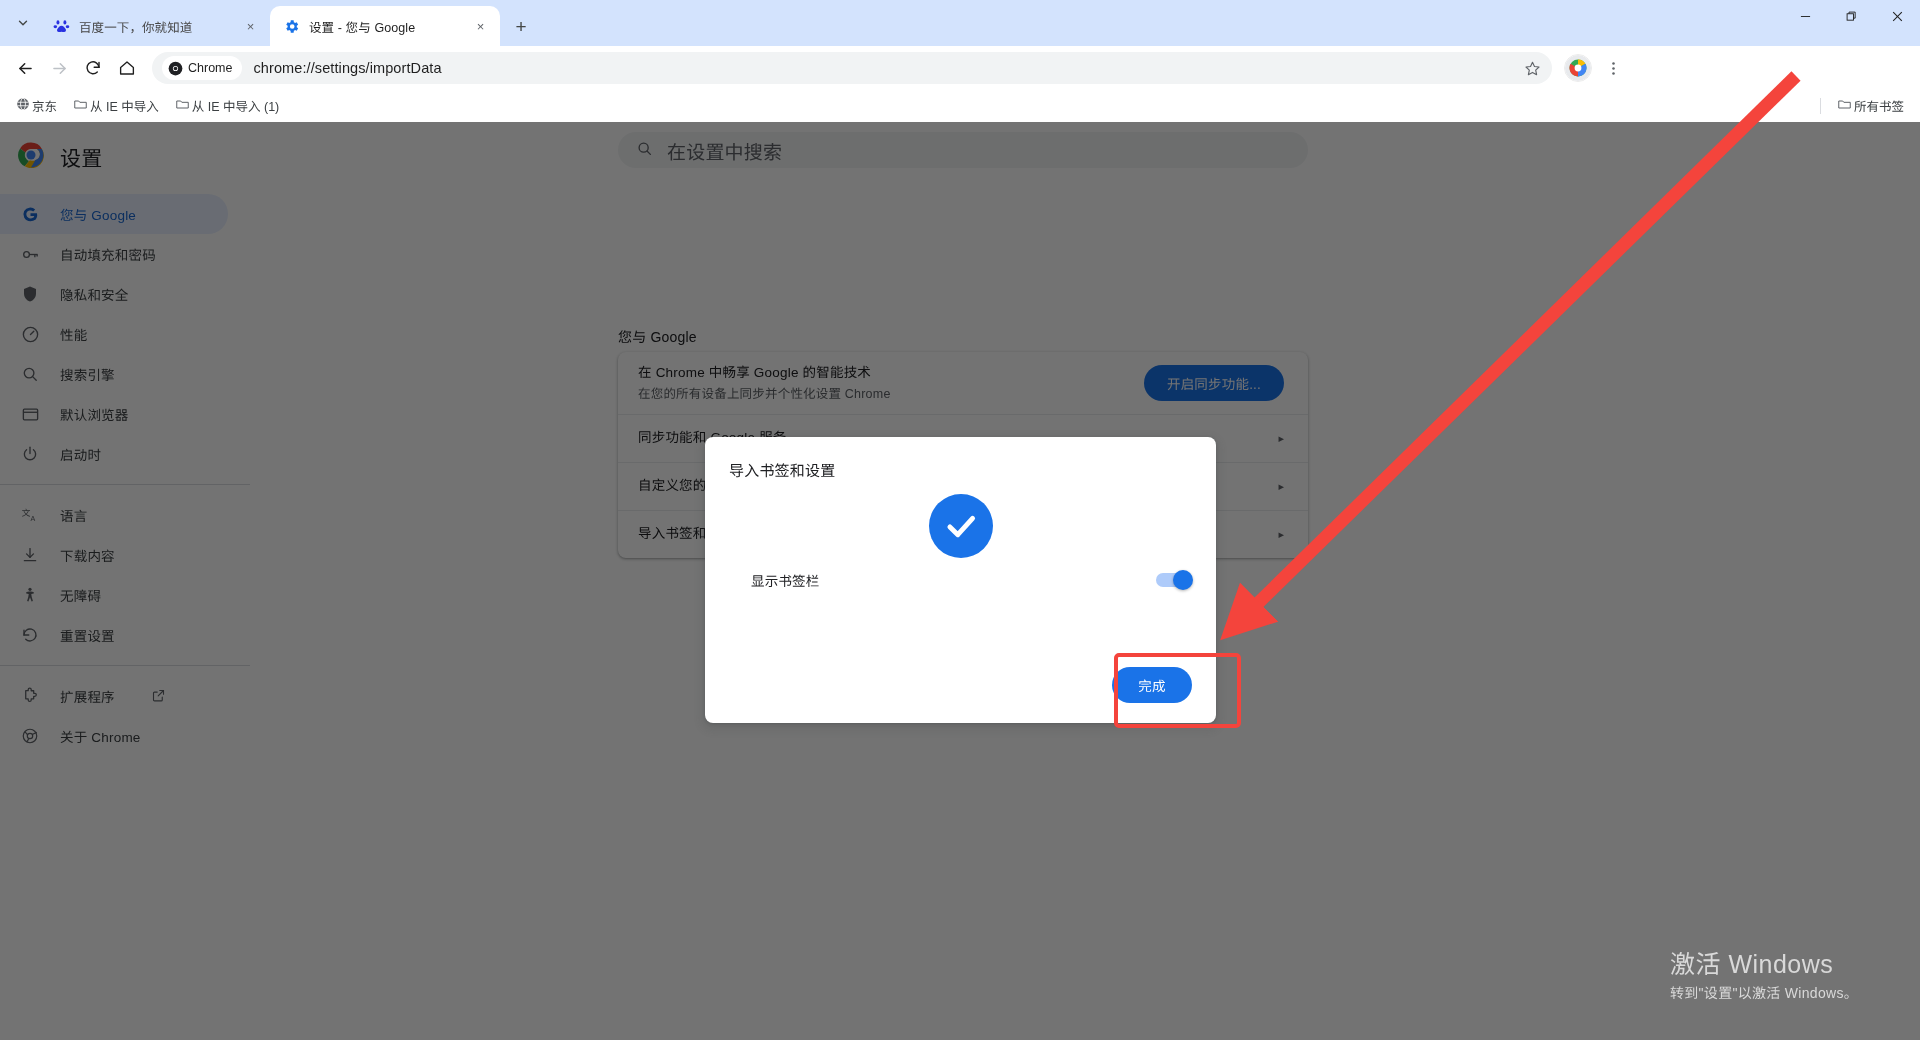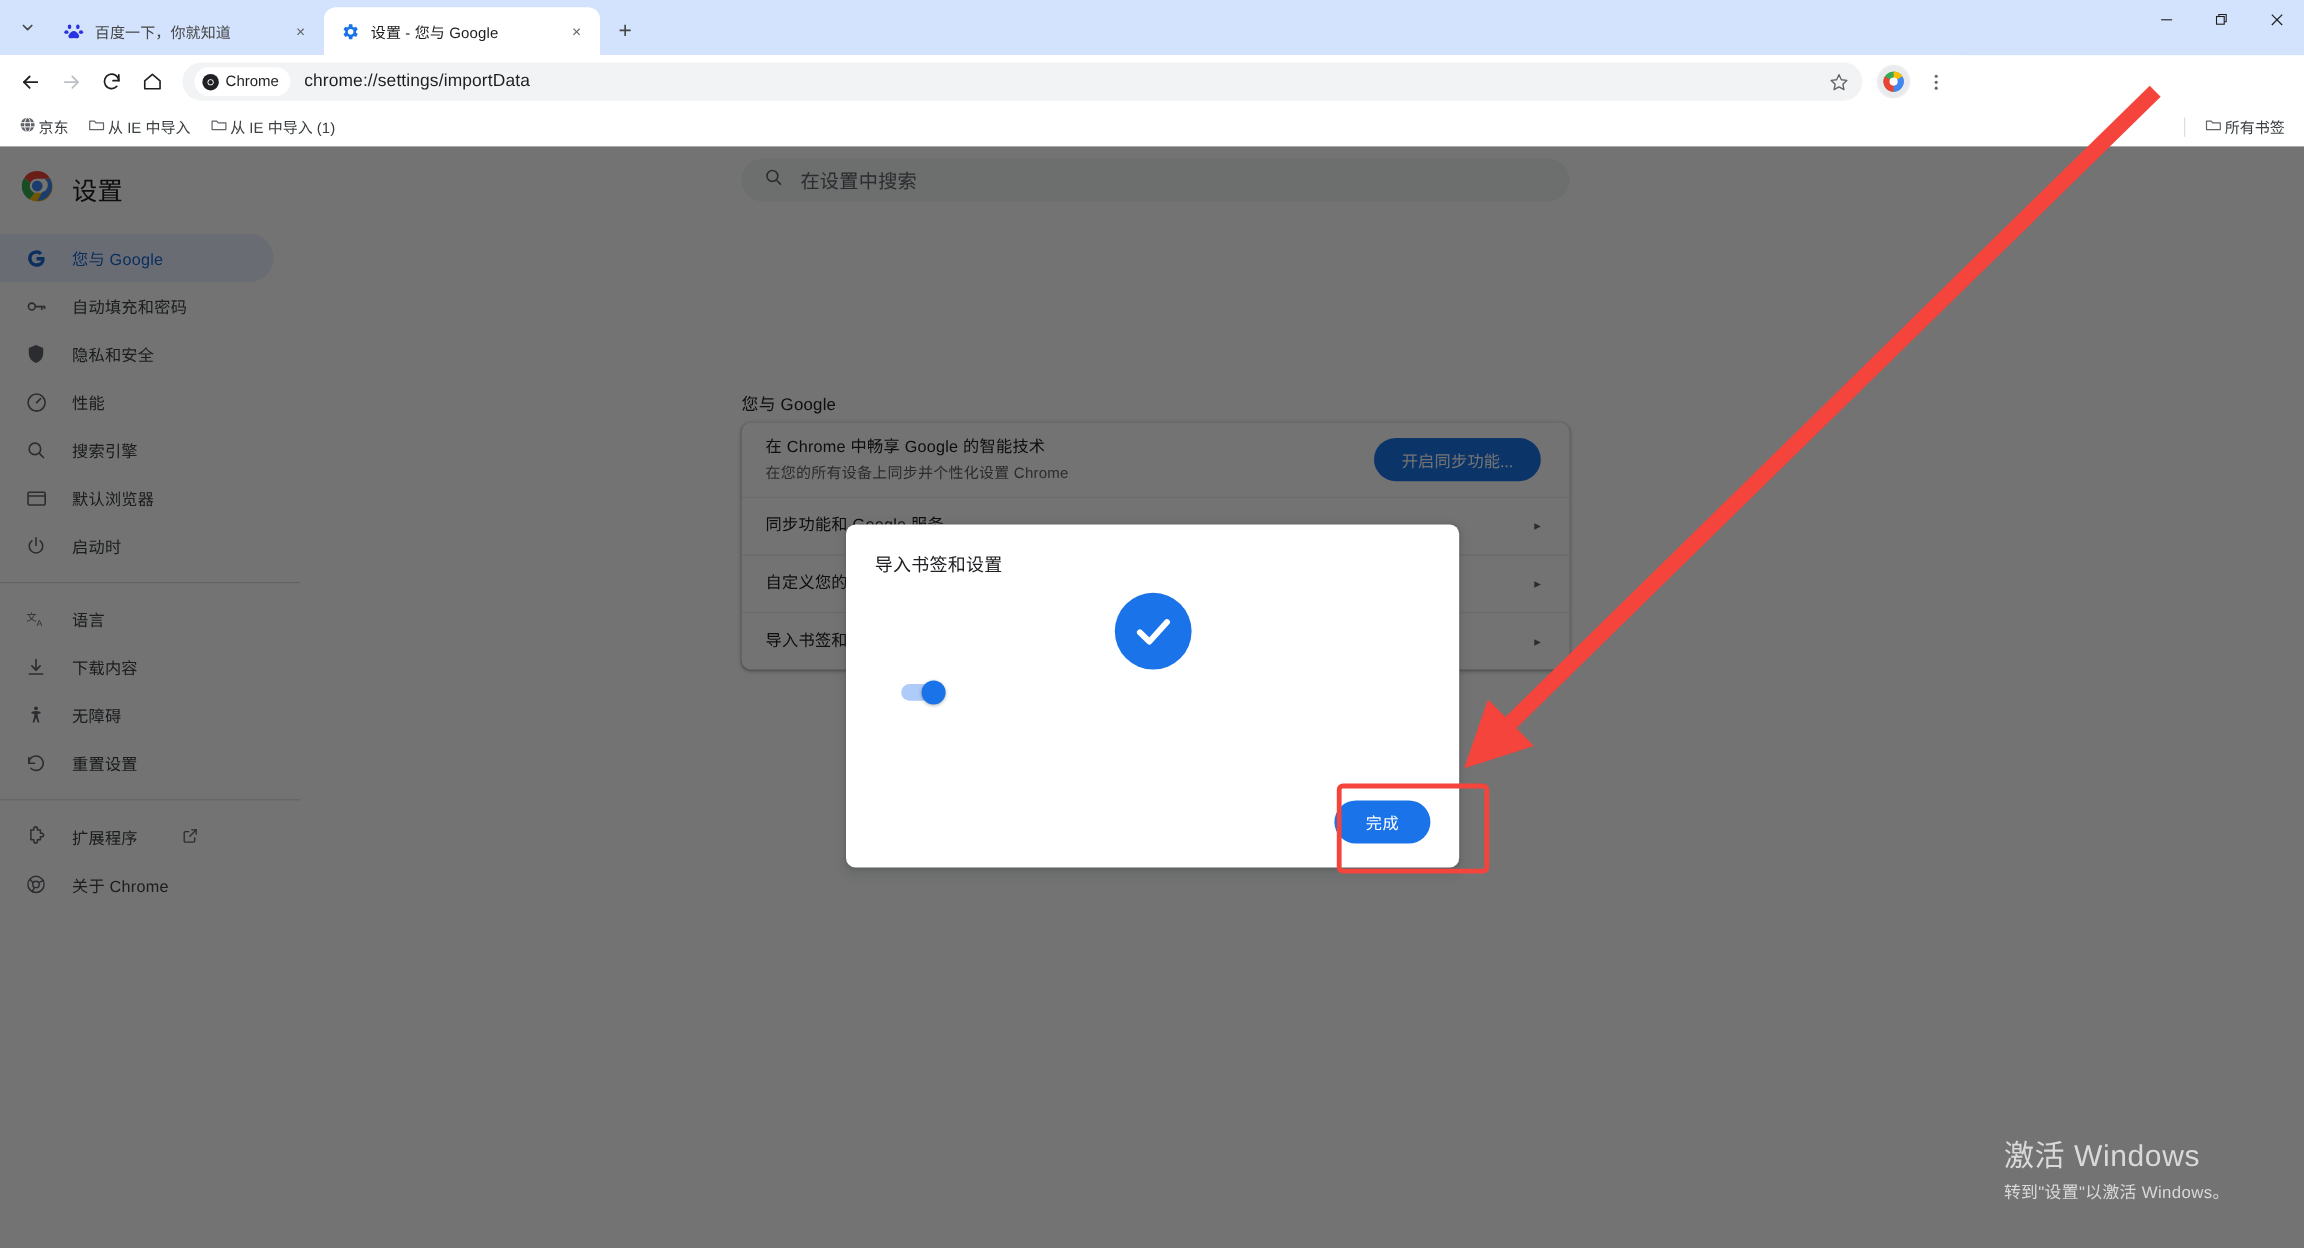--- a/index.html
+++ b/index.html
@@ -126,21 +126,21 @@
   .nav-label { flex:0 0 auto; }
   .nav-divider { height:1px; background:#dadce0; margin:10px 0 10px 0; }
   .ext-ico { margin-left:16px; width:16px; height:16px; color:#5f6368; }
 
   .content { position:absolute; left:250px; top:0; right:0; height:918px; }
   .searchbar {
     position:absolute; left:368px; top:10px; width:690px; height:36px;
     background:#f1f3f4; border-radius:18px; display:flex; align-items:center;
     padding-left:18px; gap:14px; cursor:text;
   }
-  .searchbar .ph { font-size:16px; color:#5f6368; letter-spacing:.2px; }
+  .searchbar .ph { font-size:19px; color:#5f6368; letter-spacing:.2px; }
 
   .section-title {
     position:absolute; left:368px; top:204px;
     font-size:14px; color:#202124; letter-spacing:.2px;
   }
   .card {
     position:absolute; left:368px; top:230px; width:690px;
     background:#ffffff; border-radius:8px;
     box-shadow:0 1px 2px rgba(60,64,67,.3), 0 1px 3px 1px rgba(60,64,67,.15);
     overflow:hidden;
@@ -150,21 +150,21 @@
     padding:0 24px 0 20px; cursor:pointer; position:relative;
   }
   .card-row + .card-row { border-top:1px solid #e8eaed; }
   .row-texts { flex:1 1 auto; padding:10px 0; }
   .row-title { font-size:13.5px; color:#202124; line-height:1.6; letter-spacing:.2px; }
   .row-sub { font-size:12.5px; color:#5f6368; line-height:1.6; letter-spacing:.2px; }
   .row-chevron { color:#5f6368; font-size:11px; flex:0 0 auto; }
   .btn-filled {
     background:#1a73e8; color:#ffffff; border:none; border-radius:18px;
     height:36px; padding:0 23px; font-size:13.5px; cursor:pointer;
-    font-family:Liberation Serif, serif; letter-spacing:.2px; white-space:nowrap;
+    font-family:Liberation Sans, sans-serif; letter-spacing:.2px; white-space:nowrap;
   }
 
   
   .scrim {
     position:absolute; left:0; top:122px; width:1920px; height:918px;
     background:rgba(0,0,0,.55); z-index:50;
   }
   .dialog {
     position:absolute; left:705px; top:437px; width:511px; height:286px;
     background:#ffffff; border-radius:8px; z-index:60;
@@ -600,20 +600,21 @@
     <div class="success-wrap">
       <div class="success-circle">
         <svg width="38" height="38" viewBox="0 0 24 24" fill="none" stroke="#ffffff" stroke-width="3.1" stroke-linecap="round" stroke-linejoin="round">
             <polyline points="5,12.6 10,17.5 19.3,7.2"></polyline>
           </svg>
       </div>
     </div>
 
 
     <div class="toggle-row">
+      <span class="toggle-label">显示书签栏</span>
       <span class="switch">
         <span class="knob"></span>
       </span>
     </div>
   </div>
 
   <div class="dialog-actions">
     <button class="btn-done">完成</button>
   </div>
 </div>

